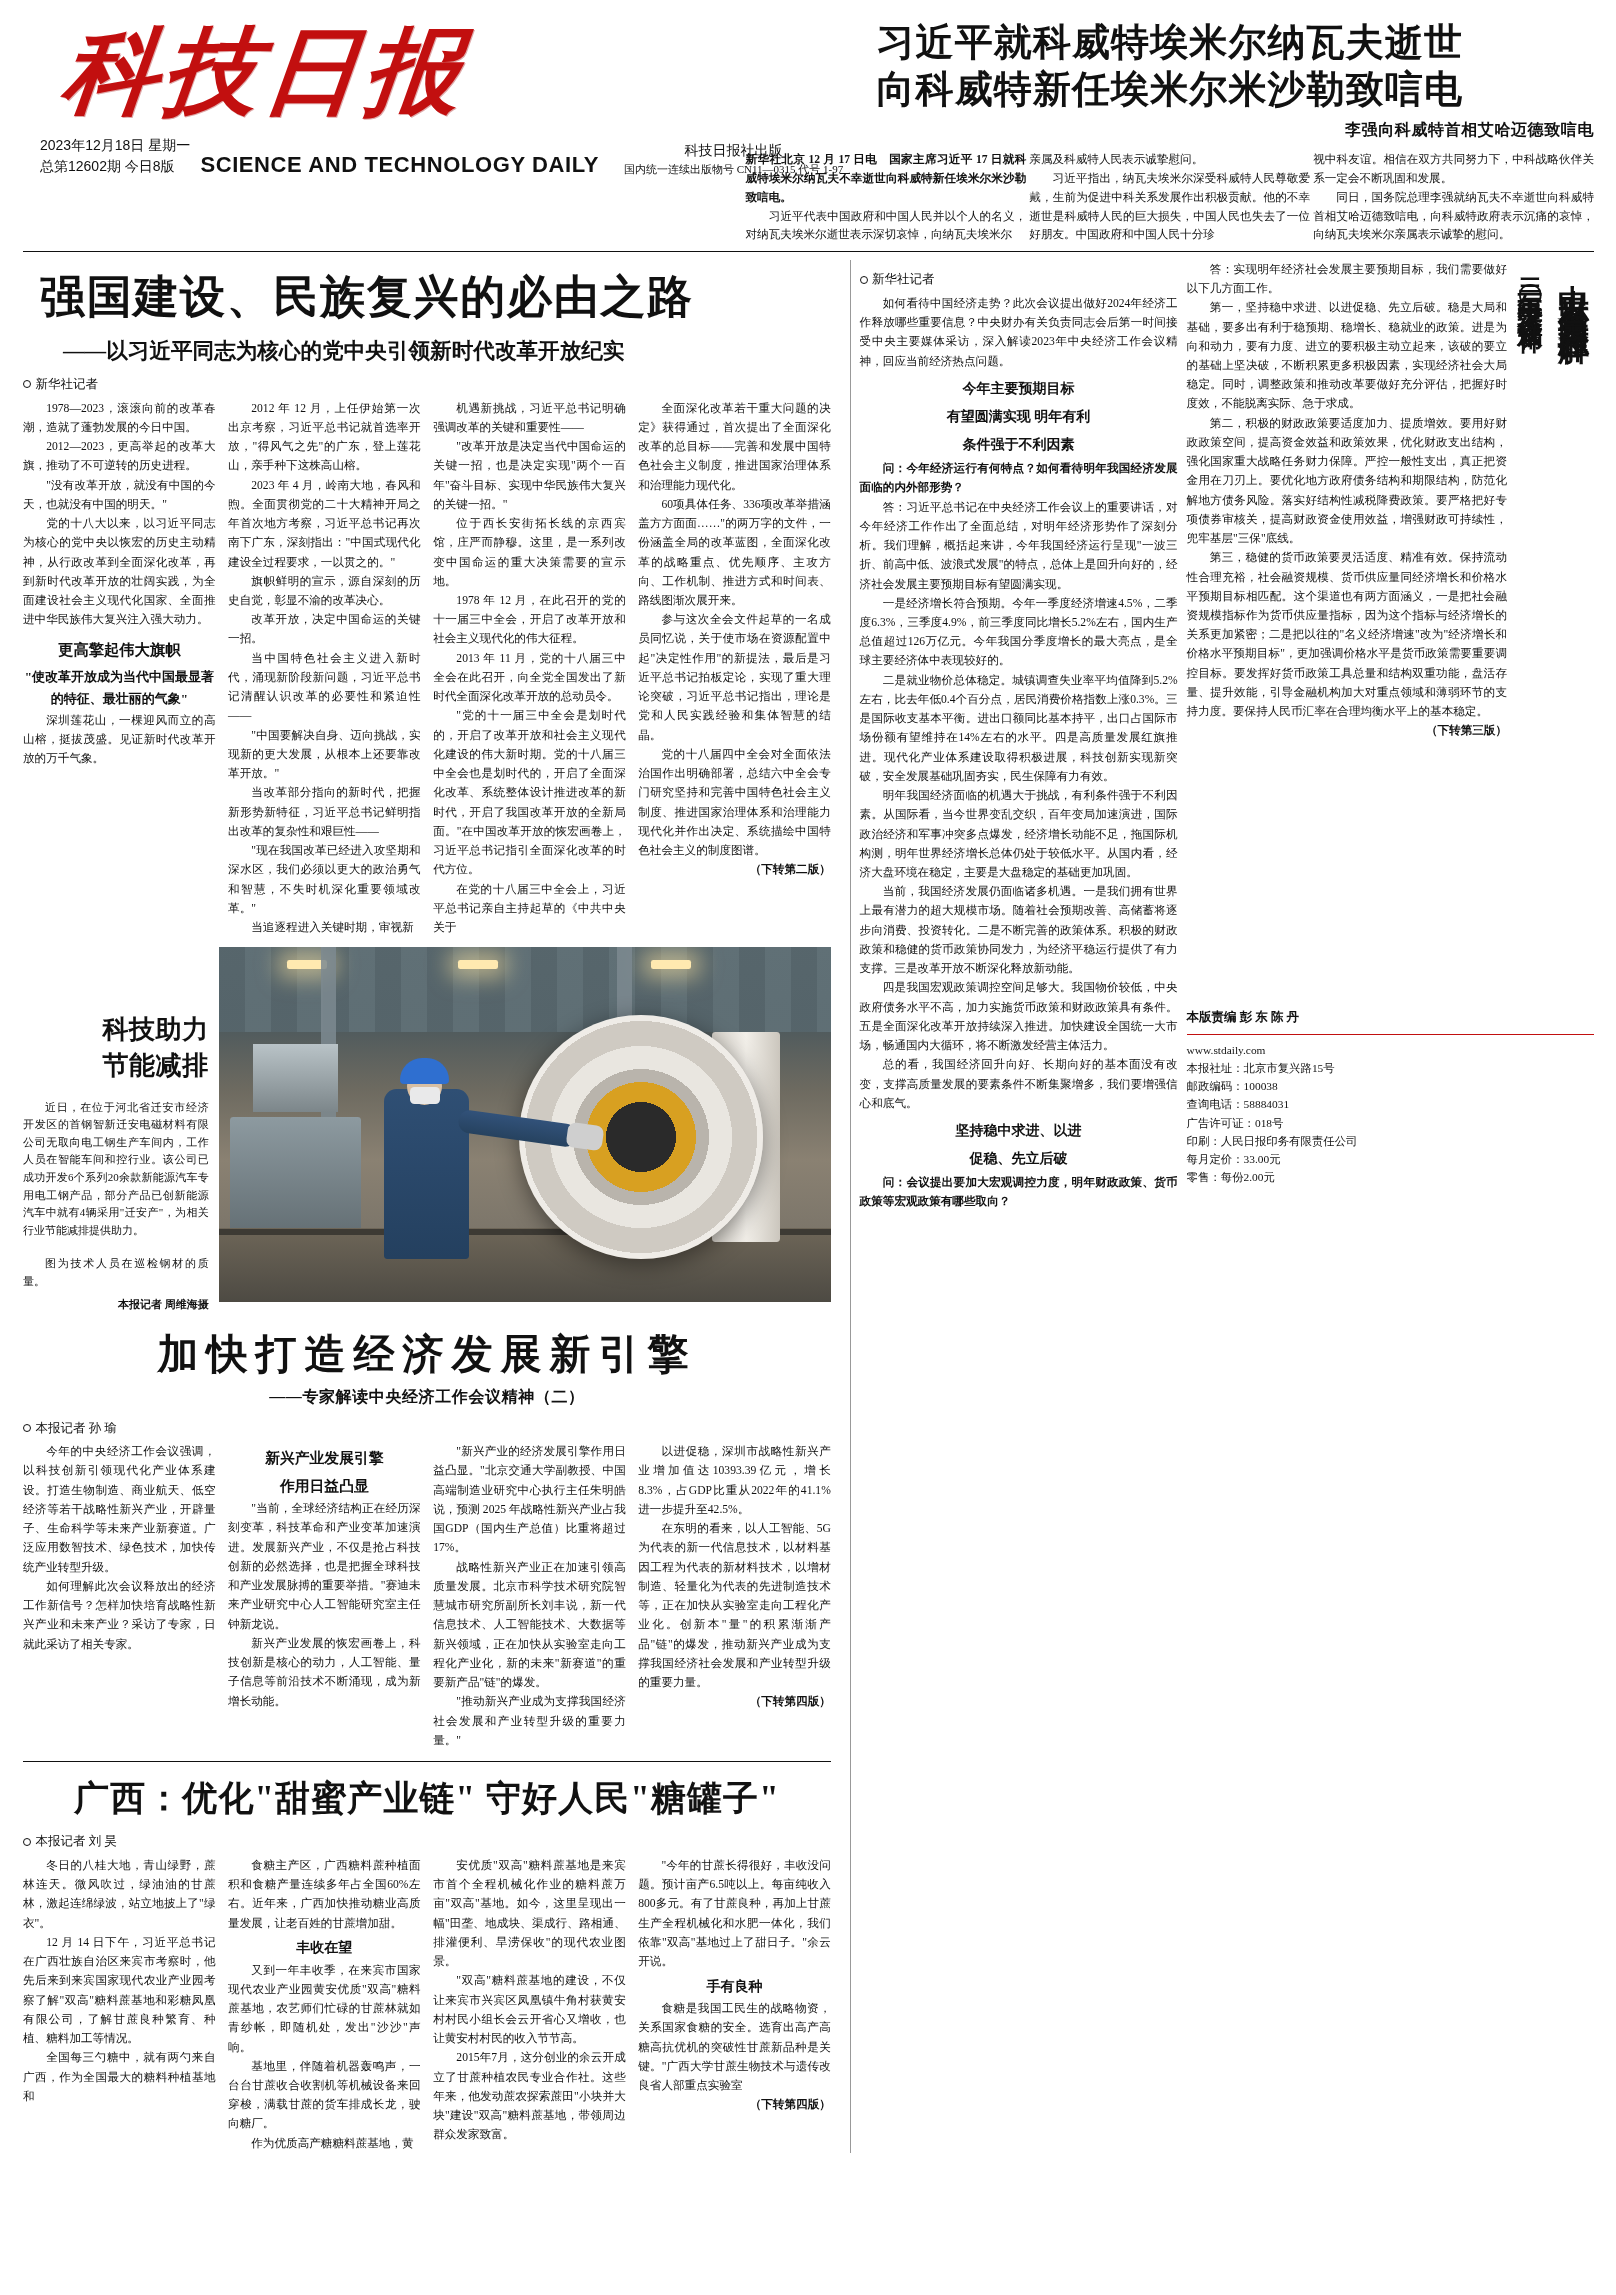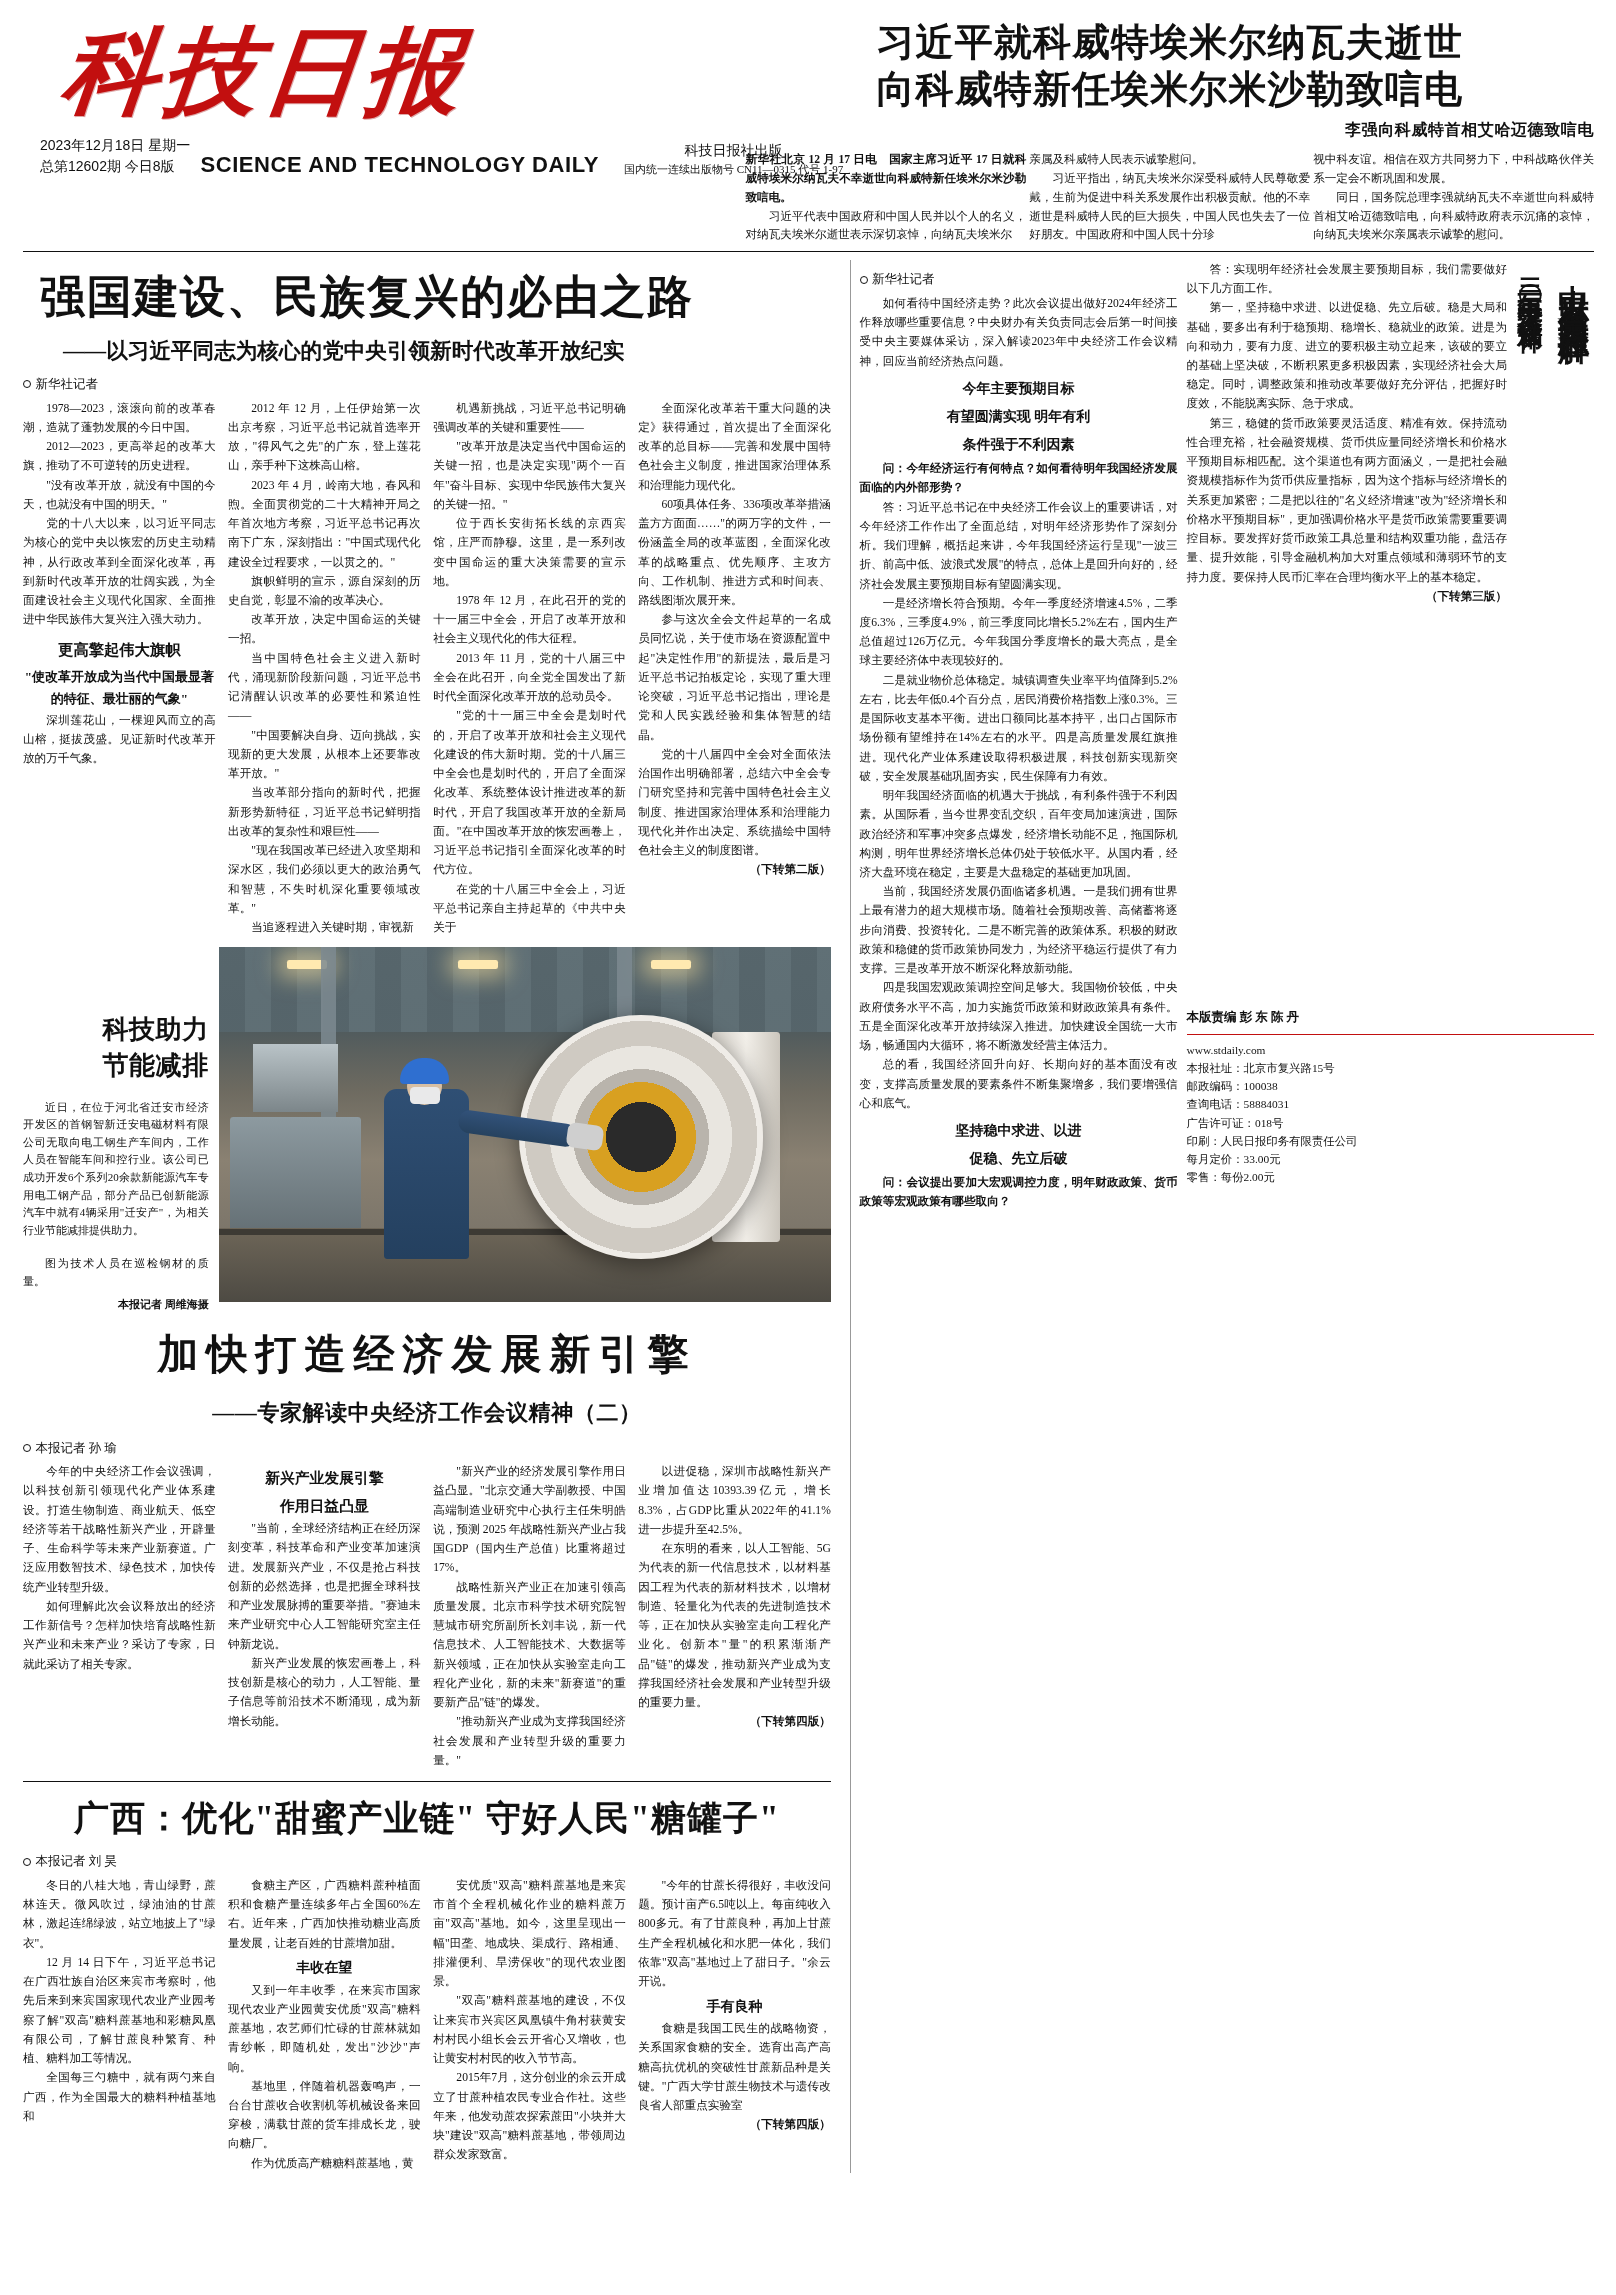--- a/index.html
+++ b/index.html
@@ -284,23 +284,23 @@
   
   .feat2-title{
     text-align:center;
     font-size:41px;
     font-weight:700;
     letter-spacing:8px;
     margin-top:14.8px;
   }
   .feat2-sub{
     text-align:center;
-    font-size:22px;
-    font-weight:700;
-    margin-top:16px;
+    font-size:16px;
+    font-weight:700;
+    margin-top:5px;
     letter-spacing:0.6px;
   }
   
   .feat3-title{
     text-align:center;
     font-size:35px;
     font-weight:700;
     letter-spacing:1.1px;
     margin-top:11.4px;
     border-top:1.1px solid #111;
@@ -573,20 +573,21 @@
       </div>
     </div>
 
     <div class="col-right">
       <div class="vert-wrap">
         <div class="vert-title">中央财办有关负责同志详解</div>
         <div class="vert-title sm">二〇二三年中央经济工作会议精神</div>
         <div class="rcol-text">
           <p>答：实现明年经济社会发展主要预期目标，我们需要做好以下几方面工作。</p>
           <p>第一，坚持稳中求进、以进促稳、先立后破。稳是大局和基础，要多出有利于稳预期、稳增长、稳就业的政策。进是为向和动力，要有力度、进立的要积极主动立起来，该破的要立的基础上坚决破，不断积累更多积极因素，实现经济社会大局稳定。同时，调整政策和推动改革要做好充分评估，把握好时度效，不能脱离实际、急于求成。</p>
+          <p>第二，积极的财政政策要适度加力、提质增效。要用好财政政策空间，提高资金效益和政策效果，优化财政支出结构，强化国家重大战略任务财力保障。严控一般性支出，真正把资金用在刀刃上。要优化地方政府债务结构和期限结构，防范化解地方债务风险。落实好结构性减税降费政策。要严格把好专项债券审核关，提高财政资金使用效益，增强财政可持续性，兜牢基层"三保"底线。</p>
           <p>第三，稳健的货币政策要灵活适度、精准有效。保持流动性合理充裕，社会融资规模、货币供应量同经济增长和价格水平预期目标相匹配。这个渠道也有两方面涵义，一是把社会融资规模指标作为货币供应量指标，因为这个指标与经济增长的关系更加紧密；二是把以往的"名义经济增速"改为"经济增长和价格水平预期目标"，更加强调价格水平是货币政策需要重要调控目标。要发挥好货币政策工具总量和结构双重功能，盘活存量、提升效能，引导金融机构加大对重点领域和薄弱环节的支持力度。要保持人民币汇率在合理均衡水平上的基本稳定。</p>
           <p class="jump">（下转第三版）</p>
         </div>
       </div>
       <div class="editors">本版责编 彭 东 陈 丹</div>
 
       <div class="footer">
         <div class="fcol">
           <div>www.stdaily.com</div>
           <div>本报社址：北京市复兴路15号</div>

